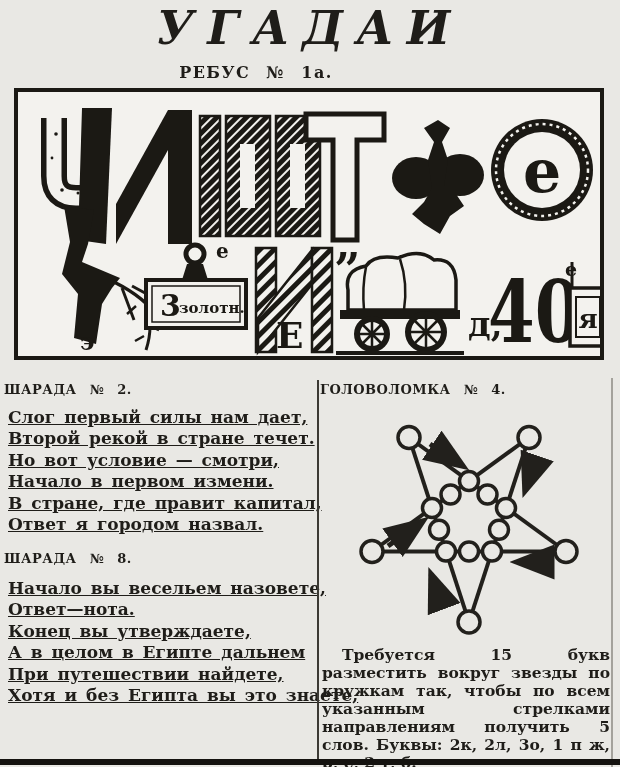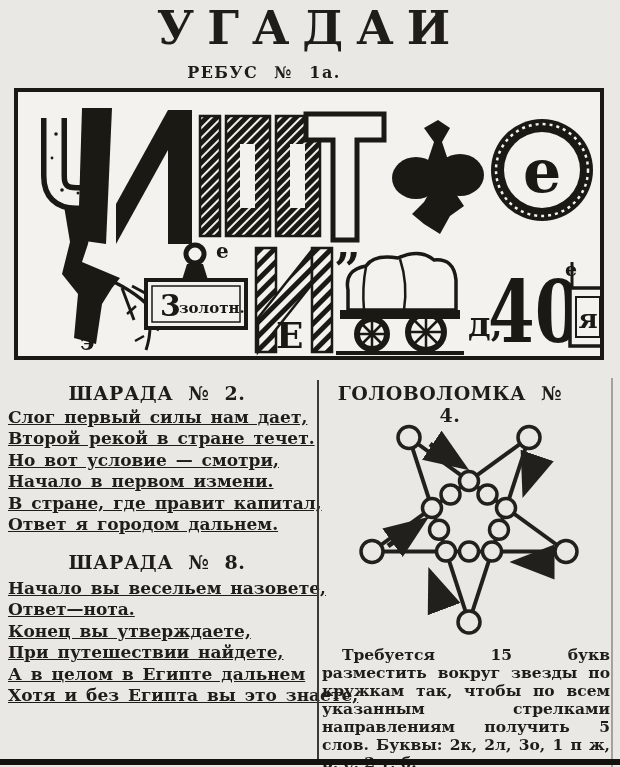--- a/index.html
+++ b/index.html
@@ -7,36 +7,35 @@
     width:620px;height:767px;
     background:#e9e8e4;
     position:relative;
     font-family:"DejaVu Serif", serif;
     color:#1f1d19;
     overflow:hidden;
   }
   .abs{position:absolute;}
   .page-title{
     top:2px;left:0;width:620px;text-align:center;
-    font-weight:700;font-size:46px;line-height:1.15;
+    font-style:italic;font-weight:700;font-size:46px;line-height:1.15;
     letter-spacing:13px;
   }
   .rebus-heading{
     top:63px;left:0;width:512px;text-align:center;
-    font-weight:700;font-size:16px;letter-spacing:1.5px;word-spacing:9px;padding-left:8px;
+    font-weight:700;font-size:16px;letter-spacing:1.5px;word-spacing:9px;
   }
   .rebus-box{
     left:14px;top:88px;width:582px;height:264px;
     border:4px solid #1b1914;background:#f3f2ee;
   }
   .rebus-box svg{display:block;}
   svg text{font-family:"DejaVu Serif",serif;font-weight:700;fill:#1b1914;}
   .col-heading{
-    font-weight:700;font-size:19px;letter-spacing:.5px;word-spacing:8px;
-    text-align:center;
+    font-weight:700;font-size:13px;letter-spacing:.5px;word-spacing:8px;
   }
   .charade2-h{left:4px;top:382px;width:306px;}
   .charade3-h{left:4px;top:551px;width:306px;}
   .puzzle4-h{left:320px;top:382px;width:260px;}
   .verse{
     font-weight:700;font-size:17px;line-height:21.4px;
     width:306px;left:8px;word-spacing:3px;white-space:nowrap;text-decoration:underline;
   }
   .verse2{top:407px;}
   .verse3{top:578px;}
@@ -163,30 +162,30 @@
   </svg>
 </div>
 
 <div class="abs col-heading charade2-h">ШАРАДА № 2.</div>
 <div class="abs verse verse2">
   <div>Слог первый силы нам дает,</div>
   <div>Второй рекой в стране течет.</div>
   <div>Но вот условие — смотри,</div>
   <div>Начало в первом измени.</div>
   <div>В стране, где правит капитал,</div>
-  <div>Ответ я городом дальнем.</div>
+  <div>Ответ я городом назвал.</div>
 </div>
 
 <div class="abs col-heading charade3-h">ШАРАДА № 8.</div>
 <div class="abs verse verse3">
   <div>Начало вы весельем назовете,</div>
   <div>Ответ—нота.</div>
   <div>Конец вы утверждаете,</div>
+  <div>А в целом в Египте дальнем</div>
   <div>При путешествии найдете,</div>
-  <div>А в целом в Египте дальнем</div>
   <div>Хотя и без Египта вы это знаете,</div>
 </div>
 
 <div class="abs col-heading puzzle4-h">ГОЛОВОЛОМКА № 4.</div>
 
 <svg class="abs star-svg" width="278" height="246" viewBox="0 0 278 246">
   <defs>
     <marker id="ah2" markerWidth="9" markerHeight="8" refX="7.5" refY="3.5" orient="auto">
       <path d="M0,0 L9,3.5 L0,7 z" fill="#22201c"></path>
     </marker>

